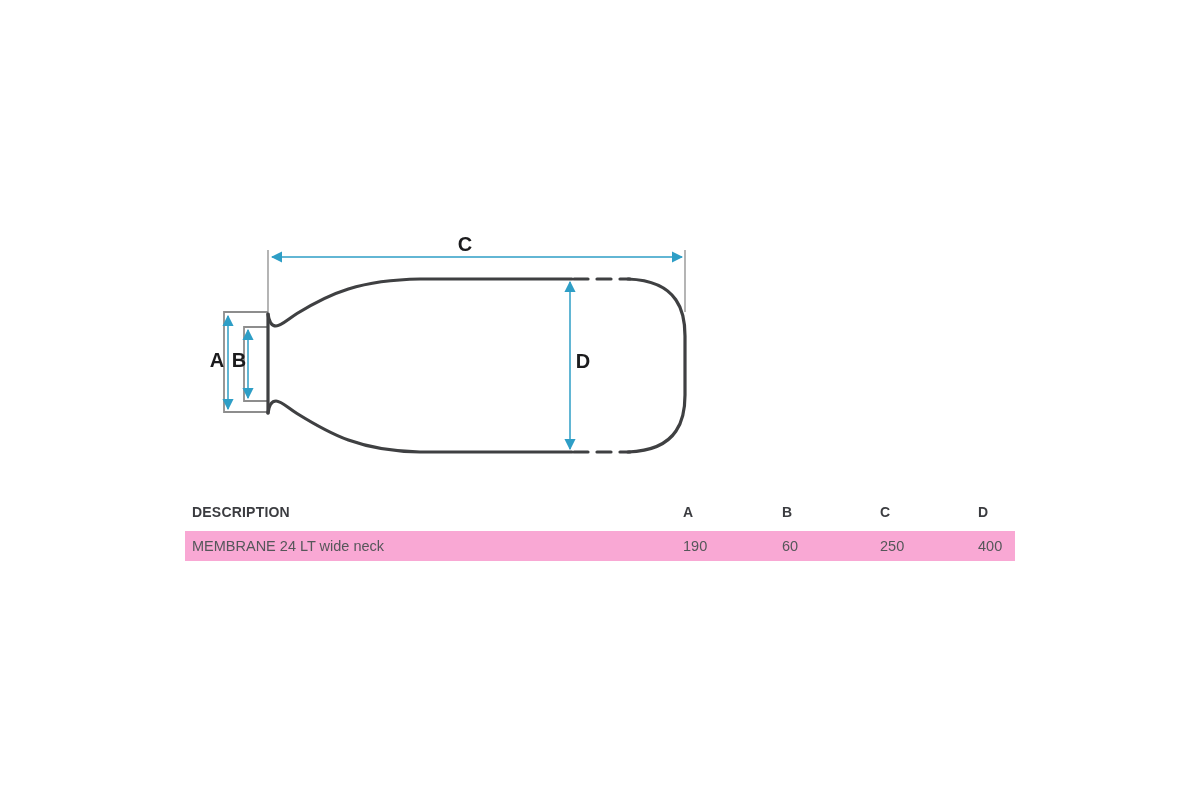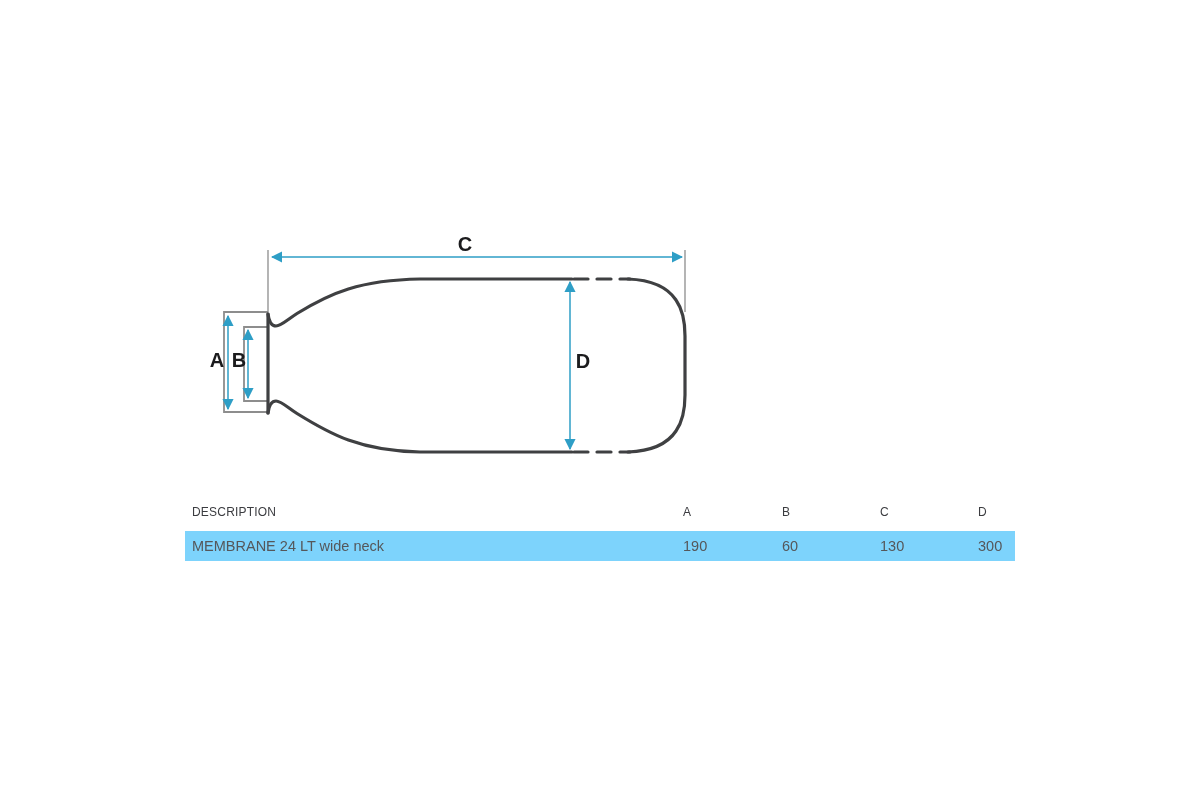--- a/index.html
+++ b/index.html
@@ -35,29 +35,29 @@
     top: 500px;
     width: 830px;
   }
   .spec-row {
     display: grid;
     grid-template-columns: 496px 99px 98px 98px 1fr;
     align-items: center;
   }
   .spec-header {
     height: 24px;
-    font-size: 12px;
-    font-weight: normal;
+    font-size: 14px;
+    font-weight: bold;
     color: #3b3c40;
     letter-spacing: 0.2px;
   }
   .spec-data {
     margin-top: 7px;
     height: 30px;
-    background: #7dd3fc;
+    background: #f9a8d4;
     font-size: 14.5px;
     color: #55575a;
   }
   .cell-desc { padding-left: 7px; }
   .cell-num  { padding-left: 2px; }
 </style>
 </head>
 <body>
 
 <div class="stage">
@@ -116,18 +116,18 @@
       <div class="cell-desc">DESCRIPTION</div>
       <div class="cell-num">A</div>
       <div class="cell-num">B</div>
       <div class="cell-num">C</div>
       <div class="cell-num">D</div>
     </div>
     <div class="spec-row spec-data">
       <div class="cell-desc">MEMBRANE 24 LT wide neck</div>
       <div class="cell-num">190</div>
       <div class="cell-num">60</div>
-      <div class="cell-num">130</div>
-      <div class="cell-num">300</div>
+      <div class="cell-num">250</div>
+      <div class="cell-num">400</div>
     </div>
   </div>
 
 </div>
 
 </body></html>

